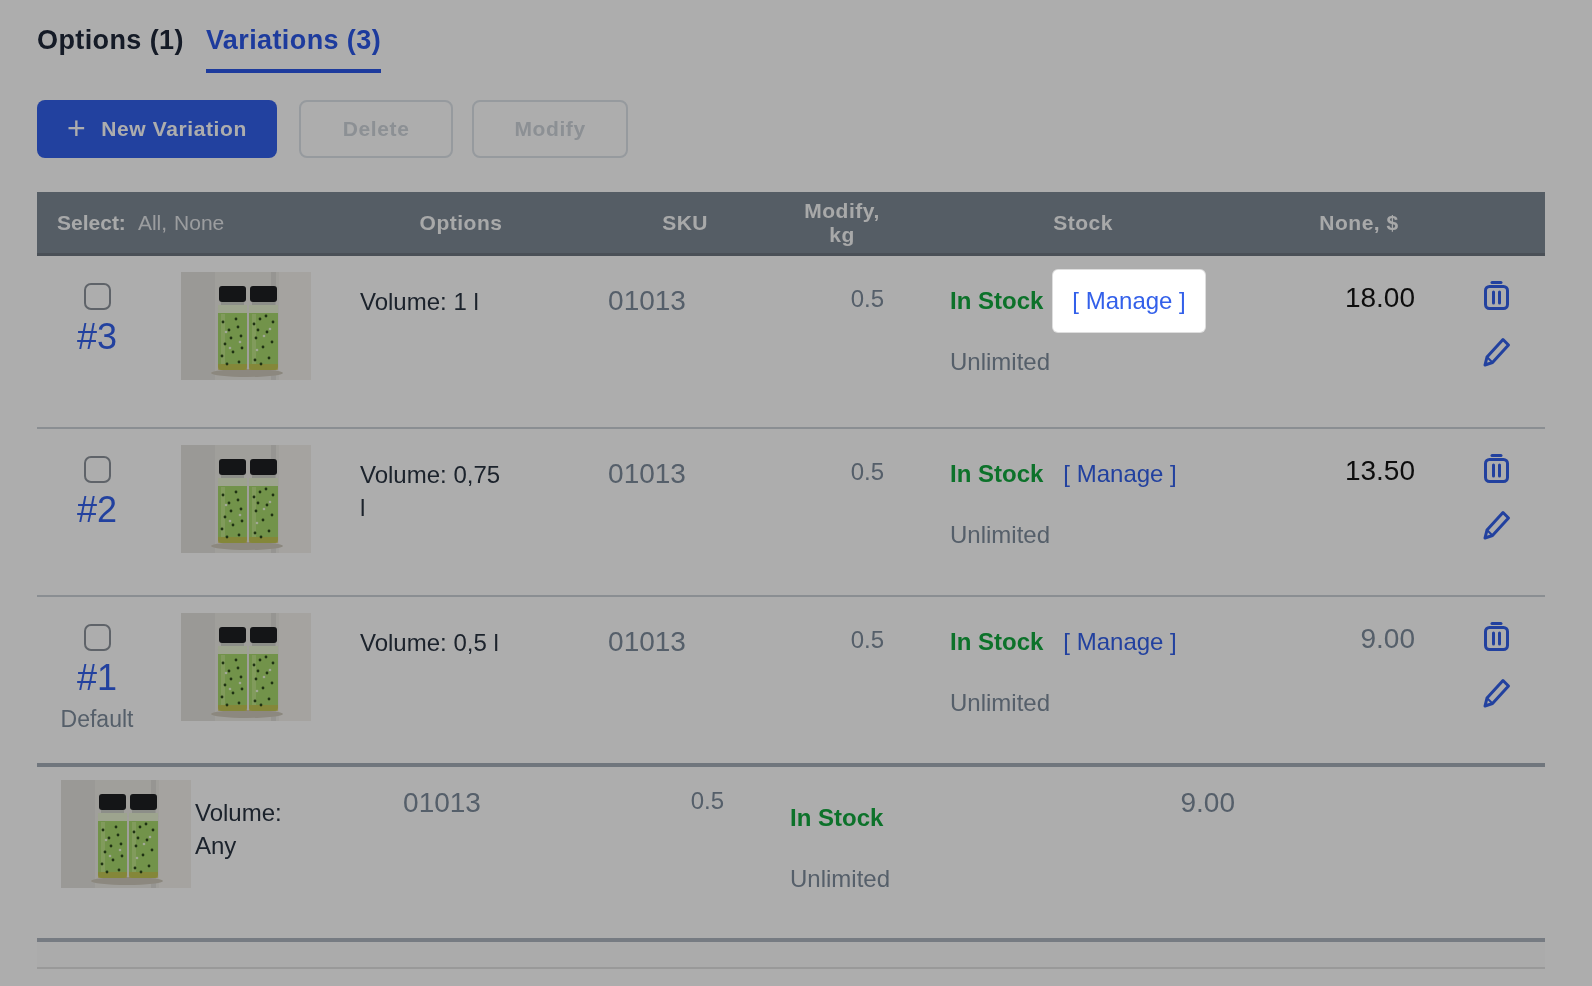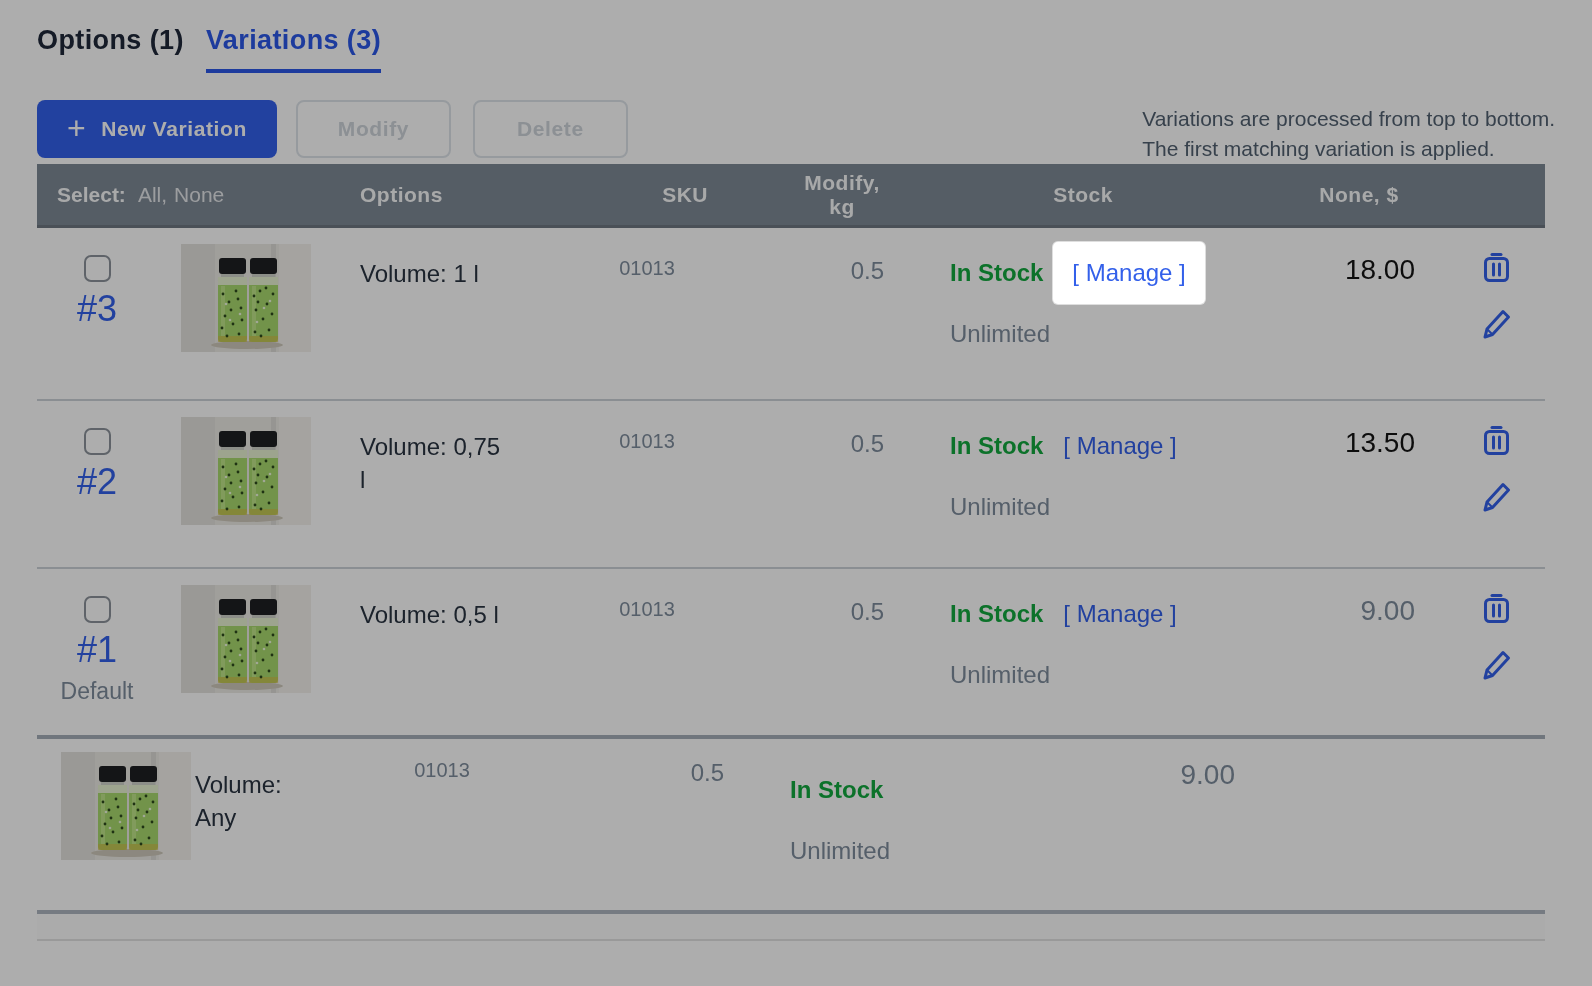--- a/index.html
+++ b/index.html
@@ -23,33 +23,33 @@
   .btn { height:58px; border-radius:8px; font-size:21px; font-weight:bold;
          letter-spacing:.6px; display:flex; align-items:center; cursor:pointer; }
   .btn-primary { background:#3360ea; color:#fff; border:none; padding:0 30px; gap:15px; }
   .btn-primary .plus { font-size:32px; font-weight:normal; line-height:1; margin-top:-3px; }
   .btn-ghost { background:transparent; border:2px solid #dde3e9; color:#ced4db;
                padding:0 40px; margin-left:19px; }
   .btn-ghost.del { margin-left:22px; padding:0 42px; }
   .note { margin-left:auto; font-size:21px; line-height:30px; color:#526171; padding-top:4px; }
 
   
-  .vtable { width:1508px; }
+  .vtable { margin-top:34px; width:1508px; }
   .grid { display:grid; grid-template-columns:120px 165px 240px 170px 160px 352px 180px 121px; }
 
   .thead { height:64px; background:#7e8996; border-bottom:3px solid #6e7680;
            align-items:center; font-size:21px; }
   .th { color:rgba(255,255,255,.95); font-weight:bold; letter-spacing:.5px; }
   .th-select { grid-column:1 / span 2; padding-left:20px; font-weight:normal; }
   .th-select b { font-weight:bold; color:rgba(255,255,255,.95); }
   .sel-link { color:rgba(255,255,255,.8); cursor:pointer; }
   .sel-link.none { margin-left:7px; }
   .sel-sep { color:rgba(255,255,255,.8); }
   .th-select .lbl { margin-right:12px; }
-  .th-options { text-align:left; padding-left:38px; }
+  .th-options { text-align:center; padding-left:38px; }
   .th-sku { text-align:right; padding-right:24px; }
   .th-weight { text-align:center; padding-left:60px; }
   .th-stock { text-align:center; padding-left:30px; }
   .th-price { text-align:center; padding-left:50px; }
 
   .vrow { min-height:168px; background:#fff; border-top:2px solid #ccd2d8; }
   .vrow.first { border-top:none; min-height:171px; }
   .vrow.base { border-top:4px solid #a6afb9; min-height:175px; }
 
   .c-select { padding-top:27px; display:flex; flex-direction:column; align-items:center; }
@@ -60,21 +60,21 @@
   .c-label { padding-top:21px; text-align:center; font-size:23px; color:#7e8c9c;
              line-height:29px; width:120px; padding-left:8px; padding-right:8px; }
 
   .c-img { padding:16px 0 0 24px; }
   .base .c-img { padding-top:13px; }
   .thumb { width:130px; height:108px; display:block; cursor:pointer; }
 
   .c-opt { padding:29px 0 0 38px; font-size:24px; color:#2a3442; }
   .opt-text { max-width:150px; line-height:33px; }
 
-  .c-sku { padding-top:29px; text-align:center; font-size:20px; color:#7e8c9c; }
+  .c-sku { padding-top:29px; text-align:center; font-size:28px; color:#7e8c9c; }
   .c-wt  { padding-top:29px; text-align:right; padding-right:8px; font-size:24px; color:#7e8c9c; }
   .base .c-sku, .base .c-wt { padding-top:20px; }
 
   .c-stock { padding:24px 0 0 58px; font-size:24px; }
   .base .c-stock { padding-top:30px; }
   .stock-line { display:flex; align-items:center; height:42px; }
   .in-stock { color:#13a83f; font-weight:bold; }
   .manage { color:#3360ea; margin-left:20px; cursor:pointer; white-space:nowrap; }
   .manage.spot { background:#fff; border-radius:5px; padding:17px 19px;
                  margin:-17px 0 -17px 10px; position:relative; z-index:6;
@@ -176,26 +176,22 @@
   <div class="tabs">
     <div class="tab">Options (1)</div>
     <div class="tab active">Variations (3)</div>
   </div>
 
   <div class="toolbar">
     <button class="btn btn-primary">
       <span class="plus">+</span>
       <span>New Variation</span>
     </button>
+    <button class="btn btn-ghost del">Delete</button>
     <button class="btn btn-ghost">Modify</button>
-    <button class="btn btn-ghost del">Delete</button>
-    <div class="note">
-      <div>Variations are processed from top to bottom.</div>
-      <div>The first matching variation is applied.</div>
-    </div>
   </div>
 
   <div class="vtable">
 
     <div class="grid thead">
       <div class="th-select">
         <b class="lbl">Select:</b><span class="sel-link">All</span><span class="sel-sep">,</span><span class="sel-link none">None</span>
       </div>
       <div class="th th-options">Options</div>
       <div class="th th-sku">SKU</div>

